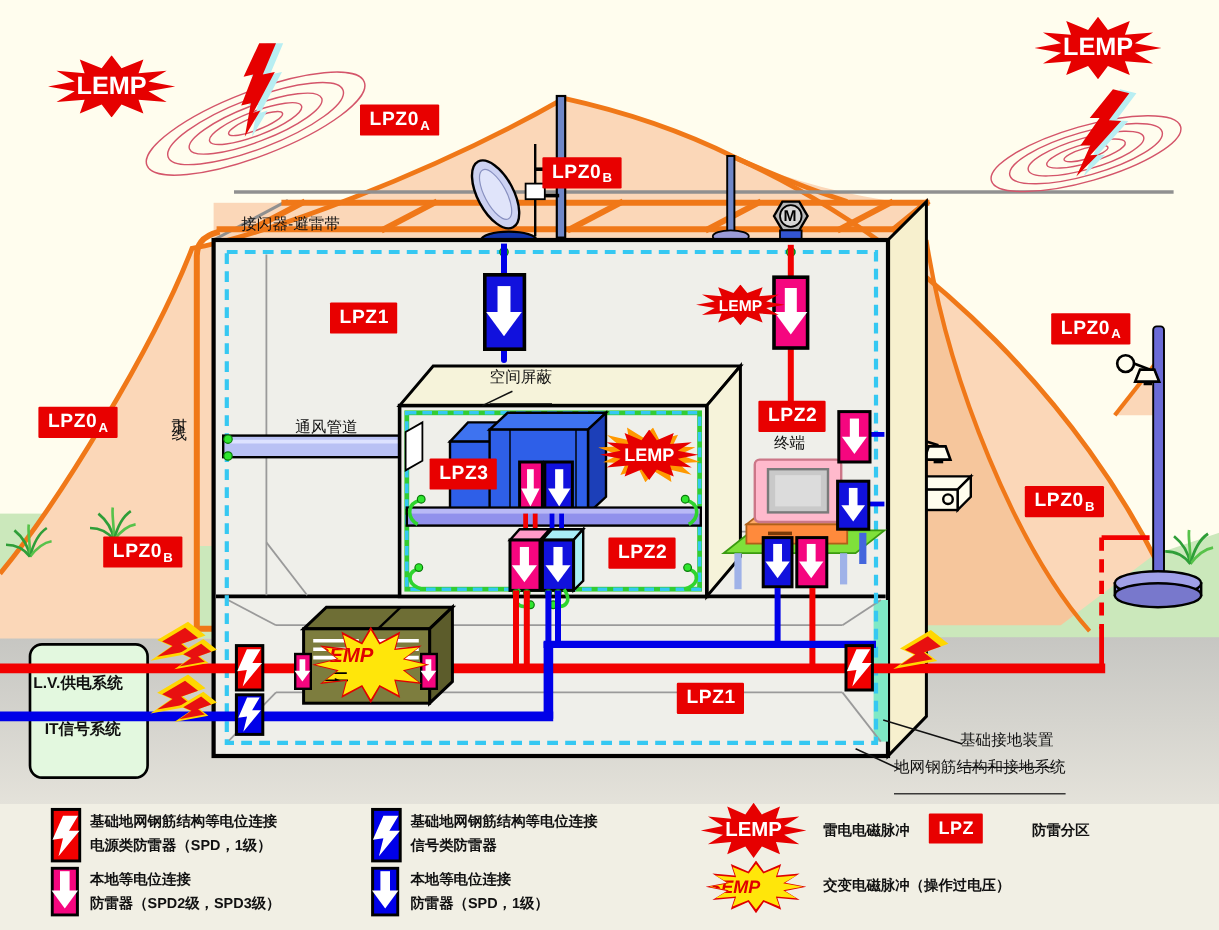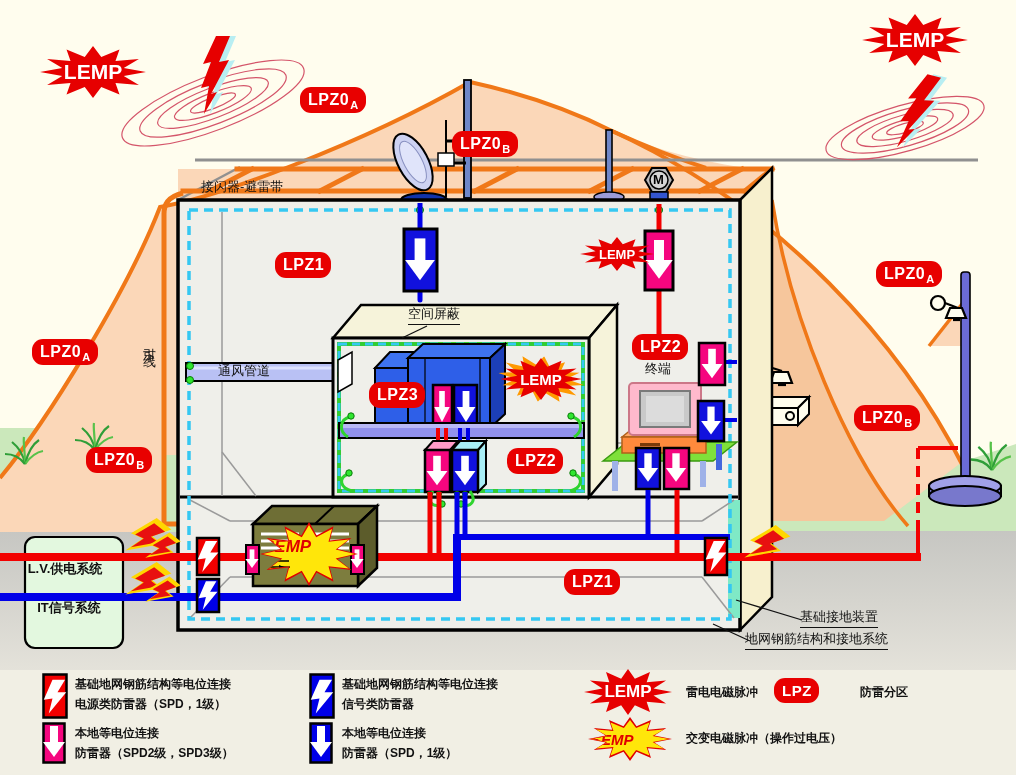--- a/index.html
+++ b/index.html
@@ -1,39 +1,39 @@
 <!DOCTYPE html>
 <html><head>
 <meta charset="utf-8">
 <style>
   html,body{margin:0;padding:0;background:#FFFDEE;}
   .stage{position:relative;width:1016px;height:775px;overflow:hidden;
          font-family:"Liberation Sans","DejaVu Sans",sans-serif;}
   .stage svg.scene{position:absolute;left:0;top:0;}
   .lpz-badge{position:absolute;background:#E80000;color:#fff;font-weight:bold;
-             font-size:16px;line-height:1;padding:5px 7px 5px 8px;border-radius:11px;
+             font-size:16px;line-height:1;padding:5px 7px 5px 8px;border-radius:1px;
              letter-spacing:.5px;white-space:nowrap;}
   .lpz-badge .sub{font-size:11px;position:relative;top:4px;margin-left:1px;}
   .star{clip-path:polygon(50% 0%,57.8% 21%,75% 6.7%,71.2% 28.8%,93.3% 25%,79% 42.2%,
         100% 50%,79% 57.8%,93.3% 75%,71.2% 71.2%,75% 93.3%,57.8% 79%,50% 100%,
         42.2% 79%,25% 93.3%,28.8% 71.2%,6.7% 75%,21% 57.8%,0% 50%,21% 42.2%,
         6.7% 25%,28.8% 28.8%,25% 6.7%,42.2% 21%);}
   .burst{position:absolute;display:flex;align-items:center;justify-content:center;
          background:#E60000;color:#fff;font-weight:bold;}
   .layer{position:absolute;}
   .semp-wrap,.lemp-wrap{position:absolute;}
   .semp-red{position:absolute;inset:0;background:#E00000;}
   .semp-yellow{position:absolute;inset:3px;background:#FFE60A;display:flex;
         flex-direction:column;align-items:flex-start;justify-content:center;
         color:#E00000;font-weight:bold;font-style:italic;}
   .lemp-orange{position:absolute;inset:0;background:#FF9900;transform:rotate(8deg);}
   .lemp-red{position:absolute;inset:2px;background:#E60000;display:flex;
         align-items:center;justify-content:center;color:#fff;font-weight:bold;}
   .cn{position:absolute;font-size:13px;color:#111;white-space:nowrap;}
-  .cn-u{border-bottom:1.5px solid #111;padding-bottom:1px;}
+  .cn-u{border-bottom:1.5px solid #111;padding-bottom:13px;}
   .vert{writing-mode:vertical-rl;letter-spacing:3px;}
   .legend-text{position:absolute;font-size:12px;line-height:20px;color:#111;
         white-space:nowrap;font-weight:600;}
   .legend-icon{position:absolute;}
   .motor-m{position:absolute;font-size:13px;font-weight:bold;color:#000;}
 </style>
 </head>
 <body>
 
 <div class="stage">
@@ -432,25 +432,25 @@
 <div class="lpz-badge" style="left:300px;top:87px;"><span>LPZ0</span><span class="sub">A</span></div>
 <div class="lpz-badge" style="left:452px;top:131px;"><span>LPZ0</span><span class="sub">B</span></div>
 <div class="lpz-badge" style="left:32px;top:339px;"><span>LPZ0</span><span class="sub">A</span></div>
 <div class="lpz-badge" style="left:86px;top:447px;"><span>LPZ0</span><span class="sub">B</span></div>
 <div class="lpz-badge" style="left:876px;top:261px;"><span>LPZ0</span><span class="sub">A</span></div>
 <div class="lpz-badge" style="left:854px;top:405px;"><span>LPZ0</span><span class="sub">B</span></div>
 <div class="lpz-badge" style="left:275px;top:252px;"><span>LPZ1</span></div>
 <div class="lpz-badge" style="left:564px;top:569px;"><span>LPZ1</span></div>
 <div class="lpz-badge" style="left:632px;top:334px;"><span>LPZ2</span></div>
 <div class="lpz-badge" style="left:507px;top:448px;"><span>LPZ2</span></div>
-<div class="lpz-badge" style="left:369px;top:382px;"><span>LPZ3</span></div>
+<div class="lpz-badge" style="left:358px;top:382px;"><span>LPZ3</span></div>
 
 <div class="cn" style="left:201px;top:144px;margin-top:34px;">接闪器-避雷带</div>
 <div class="cn vert" style="left:140px;top:338px;">引下线</div>
-<div class="cn" style="left:218px;top:347px;margin-top:15px;">通风管道</div>
+<div class="cn" style="left:246px;top:347px;">通风管道</div>
 <div class="cn cn-u" style="left:408px;top:305px;">空间屏蔽</div>
 <div class="cn" style="left:645px;top:360px;">终端</div>
 <div class="cn" style="left:25px;top:560px;width:80px;text-align:center;font-weight:600;">L.V.供电系统</div>
 <div class="cn" style="left:25px;top:599px;width:88px;text-align:center;font-weight:600;">IT信号系统</div>
 <div class="cn cn-u" style="left:800px;top:608px;">基础接地装置</div>
 <div class="cn cn-u" style="left:745px;top:630px;">地网钢筋结构和接地系统</div>
 <div class="motor-m" style="left:653px;top:172px;">M</div>
 
 <div class="legend-icon" style="left:42px;top:673px;">
   <svg width="26" height="46">

